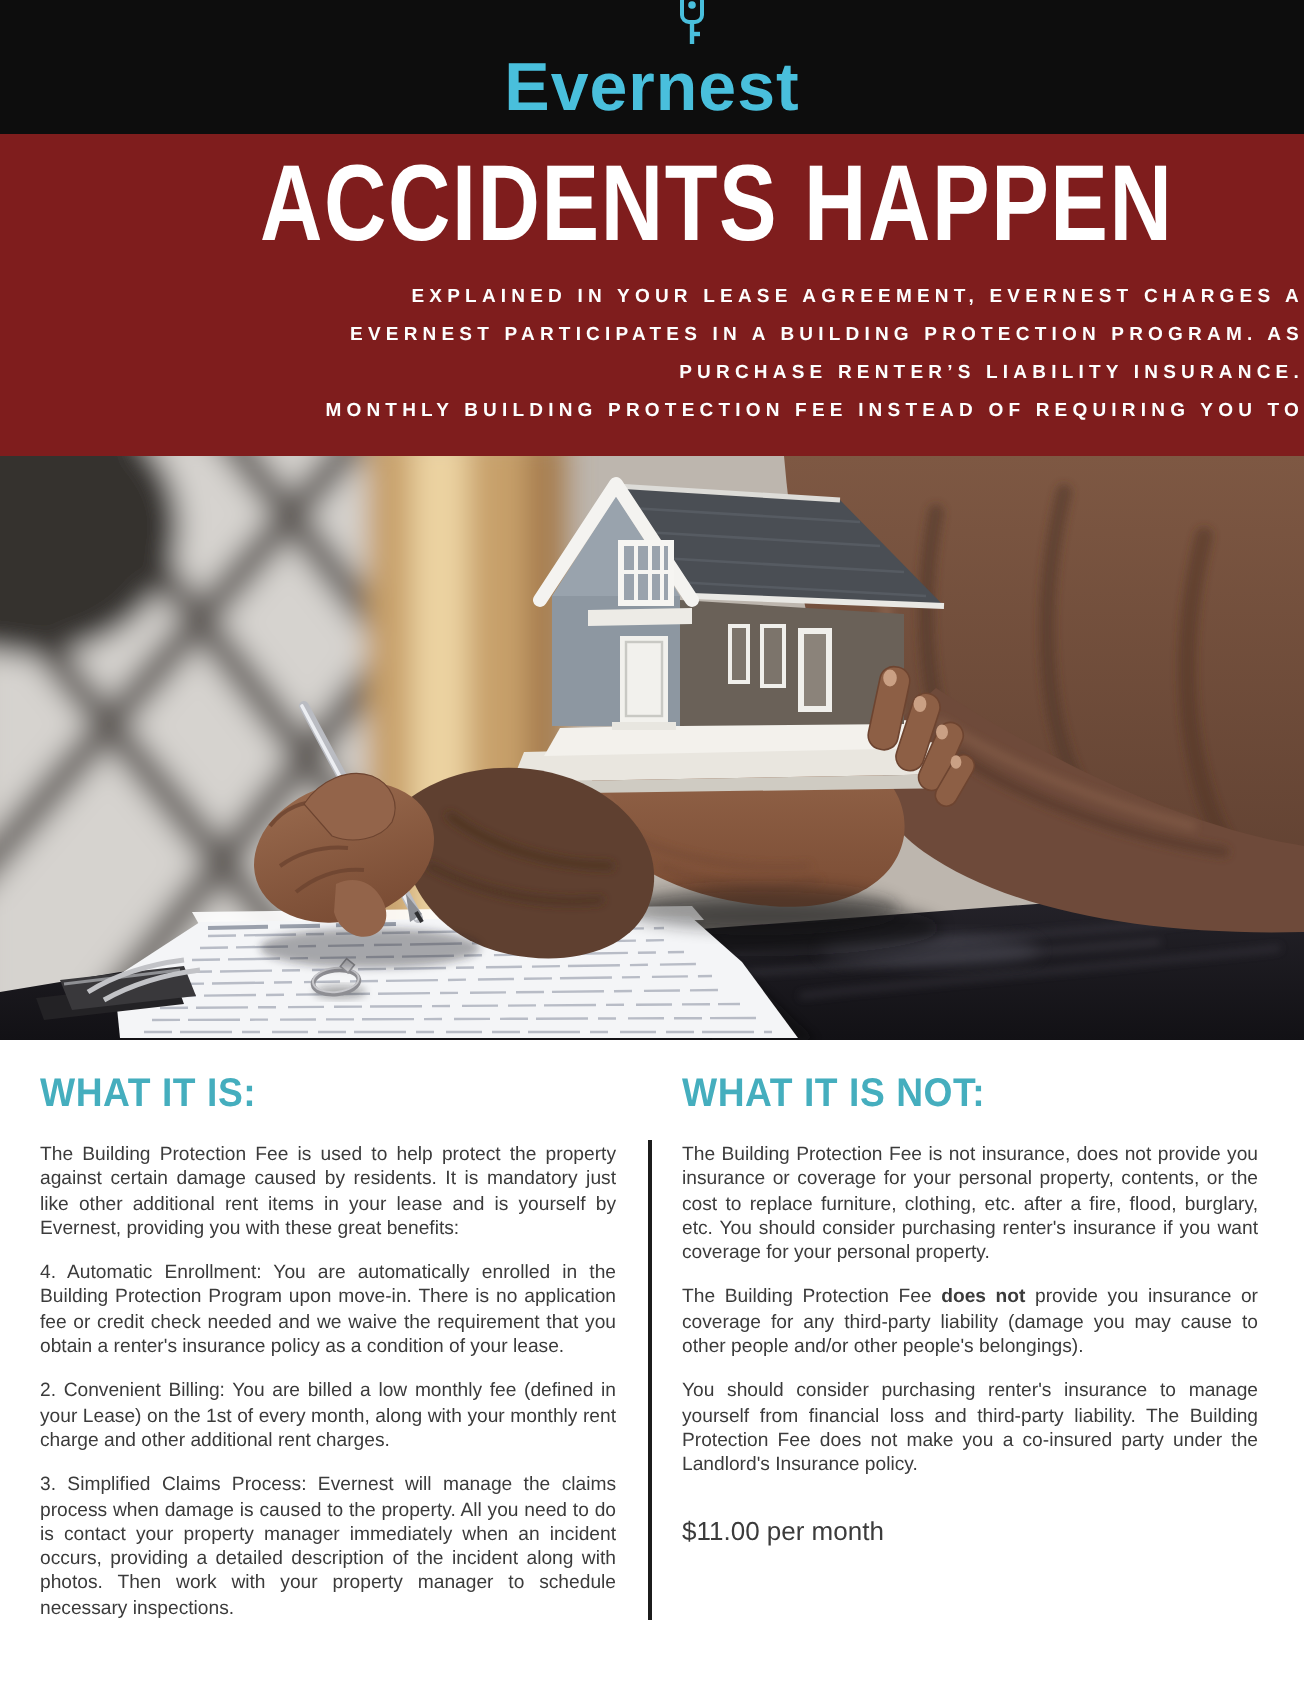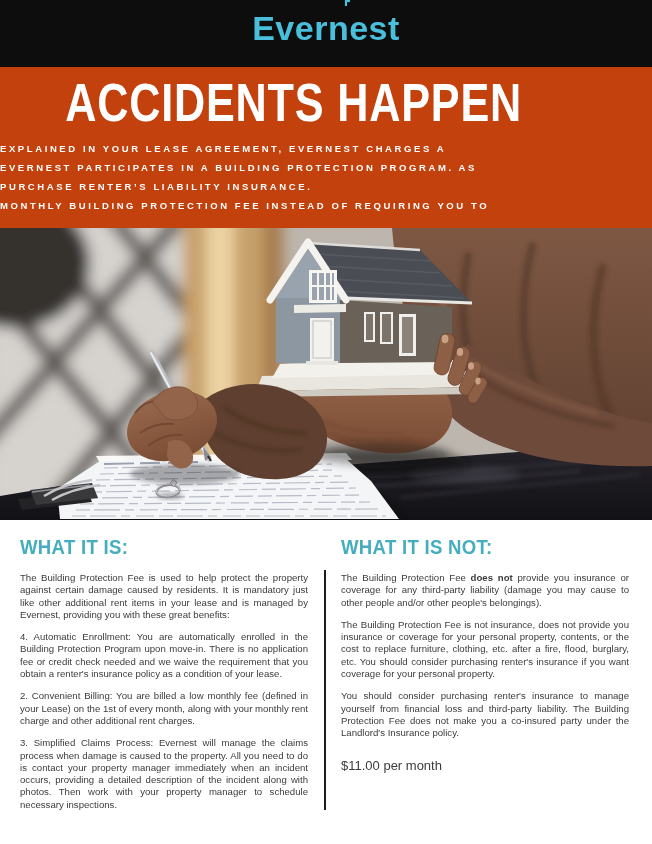--- a/index.html
+++ b/index.html
@@ -5,28 +5,28 @@
   html,body{margin:0;padding:0;background:#888;}
   .page{
     position:relative;width:652px;height:844px;margin:0 auto;
     background:#ffffff;overflow:hidden;
     font-family:"Liberation Sans","DejaVu Sans",sans-serif;
   }
   
   .topbar{
     height:67px;background:#0d0d0d;display:flex;align-items:flex-end;justify-content:center;
   }
-  .logo{position:relative;display:flex;padding-bottom:22px;}
+  .logo{position:relative;display:flex;padding-bottom:6px;}
   .logo-word{
     color:#49bfdc;font-weight:bold;font-size:34px;letter-spacing:.5px;line-height:1;
   }
   .logo-key{position:absolute;top:-32px;left:58%;width:16px;height:30px;}
   
   .hero{
-    height:161px;background:#c2410c;color:#ffffff;text-align:left;overflow:hidden;
+    height:161px;background:#7f1d1d;color:#ffffff;text-align:right;overflow:hidden;
   }
   .hero h1{
     margin:7px 0 0 0;font-size:54px;font-weight:bold;letter-spacing:1px;line-height:1.05;
     transform:scaleX(.8);transform-origin:50% 50%;white-space:nowrap;
   }
   .hero .subtitle{margin-top:8px;}
   .hero .subtitle div{
     font-size:9.5px;font-weight:bold;letter-spacing:2.6px;line-height:19px;color:#fdfefe;
   }
   
@@ -264,30 +264,30 @@
         <path d="M148,218 C158,210 170,206 182,207"></path>
       </g>
       <path d="M152,174 C160,162 174,156 186,160 C196,164 200,174 196,183 C190,192 176,194 166,190 Z" fill="#93644a" stroke="#6d4430" stroke-width=".6"></path>
       <path d="M168,214 C176,210 185,212 190,220 C196,229 193,238 185,240 C177,242 169,236 167,228 Z" fill="#93644a"></path>
     </svg>
   </section>
 
   <section class="columns">
     <div class="col">
       <h2>WHAT IT IS:</h2>
-      <p>The Building Protection Fee is used to help protect the property against certain damage caused by residents. It is mandatory just like other additional rent items in your lease and is managed by Evernest, providing you with these great benefits:</p>
+      <p>The Building Protection Fee is used to help protect the property against certain damage caused by residents. It is mandatory just like other additional rent items in your lease and is yourself by Evernest, providing you with these great benefits:</p>
       <p>4. Automatic Enrollment: You are automatically enrolled in the Building Protection Program upon move-in. There is no application fee or credit check needed and we waive the requirement that you obtain a renter's insurance policy as a condition of your lease.</p>
       <p>2. Convenient Billing: You are billed a low monthly fee (defined in your Lease) on the 1st of every month, along with your monthly rent charge and other additional rent charges.</p>
       <p>3. Simplified Claims Process: Evernest will manage the claims process when damage is caused to the property. All you need to do is contact your property manager immediately when an incident occurs, providing a detailed description of the incident along with photos. Then work with your property manager to schedule necessary inspections.</p>
     </div>
 
     <div class="divider"></div>
 
     <div class="col">
       <h2>WHAT IT IS NOT:</h2>
+      <p>The Building Protection Fee is not insurance, does not provide you insurance or coverage for your personal property, contents, or the cost to replace furniture, clothing, etc. after a fire, flood, burglary, etc. You should consider purchasing renter's insurance if you want coverage for your personal property.</p>
       <p><span>The Building Protection Fee </span><strong>does not</strong><span> provide you insurance or coverage for any third-party liability (damage you may cause to other people and/or other people's belongings).</span></p>
-      <p>The Building Protection Fee is not insurance, does not provide you insurance or coverage for your personal property, contents, or the cost to replace furniture, clothing, etc. after a fire, flood, burglary, etc. You should consider purchasing renter's insurance if you want coverage for your personal property.</p>
       <p>You should consider purchasing renter's insurance to manage yourself from financial loss and third-party liability. The Building Protection Fee does not make you a co-insured party under the Landlord's Insurance policy.</p>
       <p class="price">$11.00 per month</p>
     </div>
   </section>
 
 </div>
 
 </body></html>

